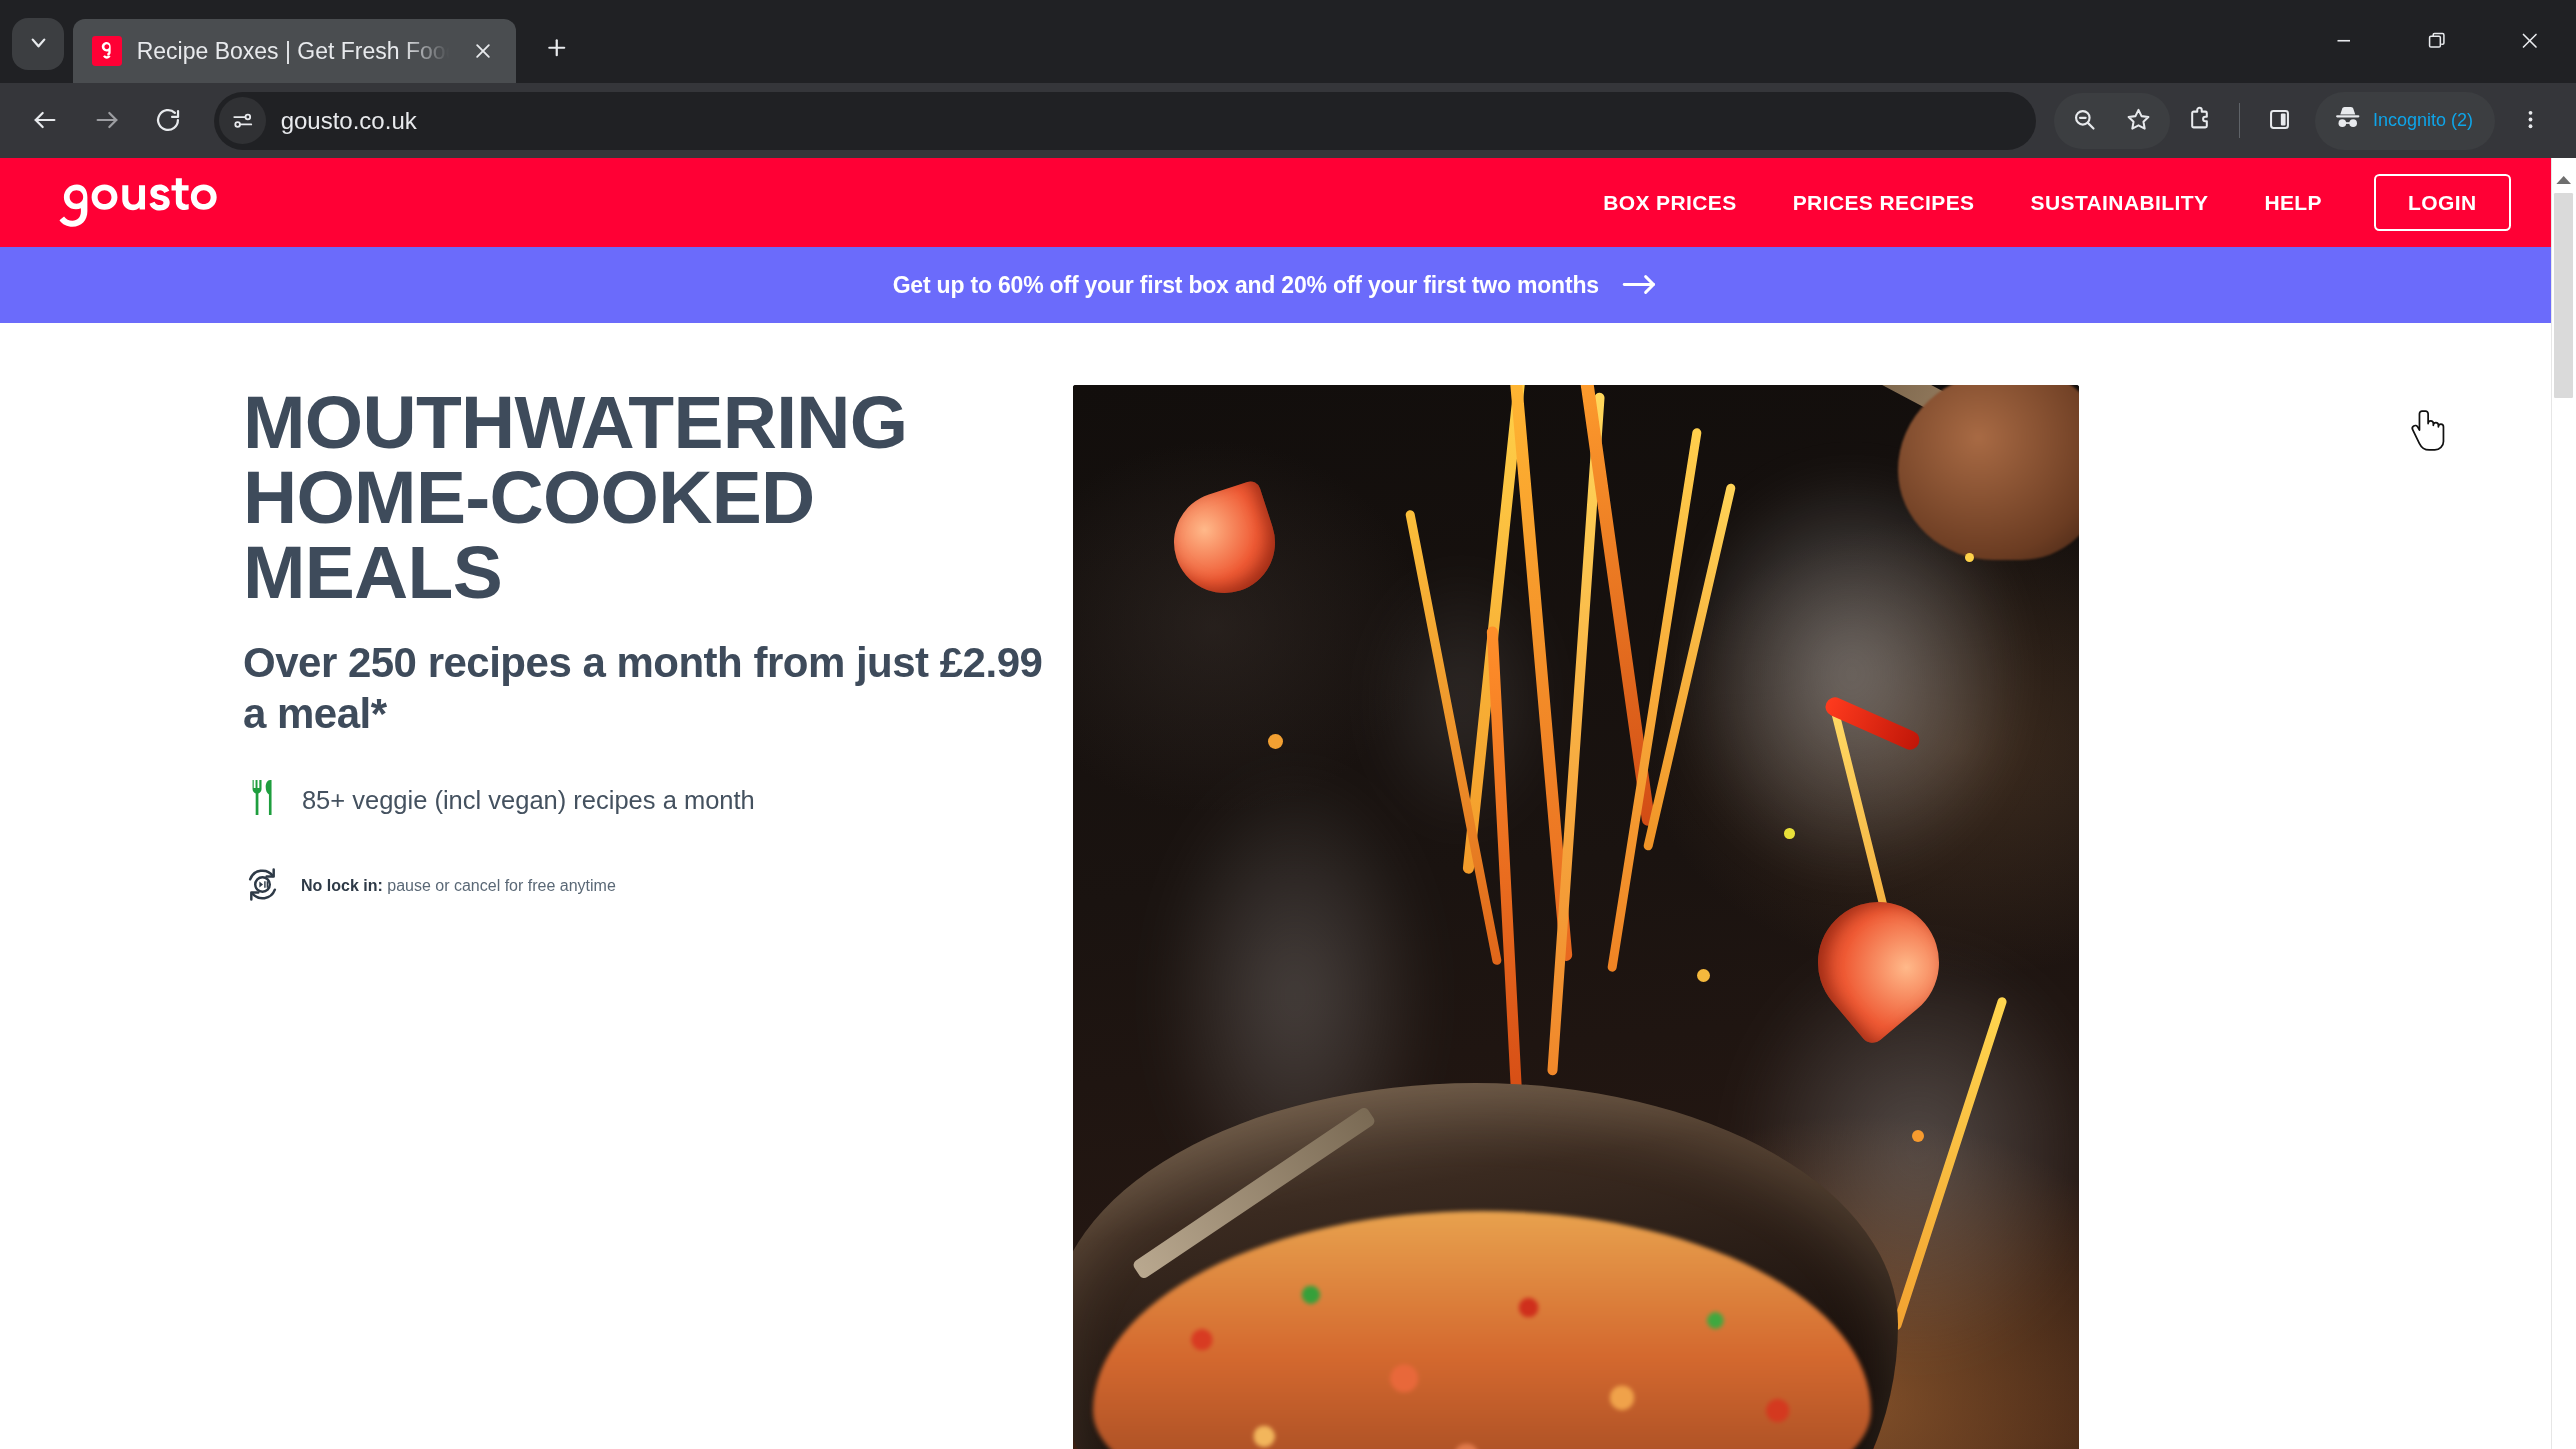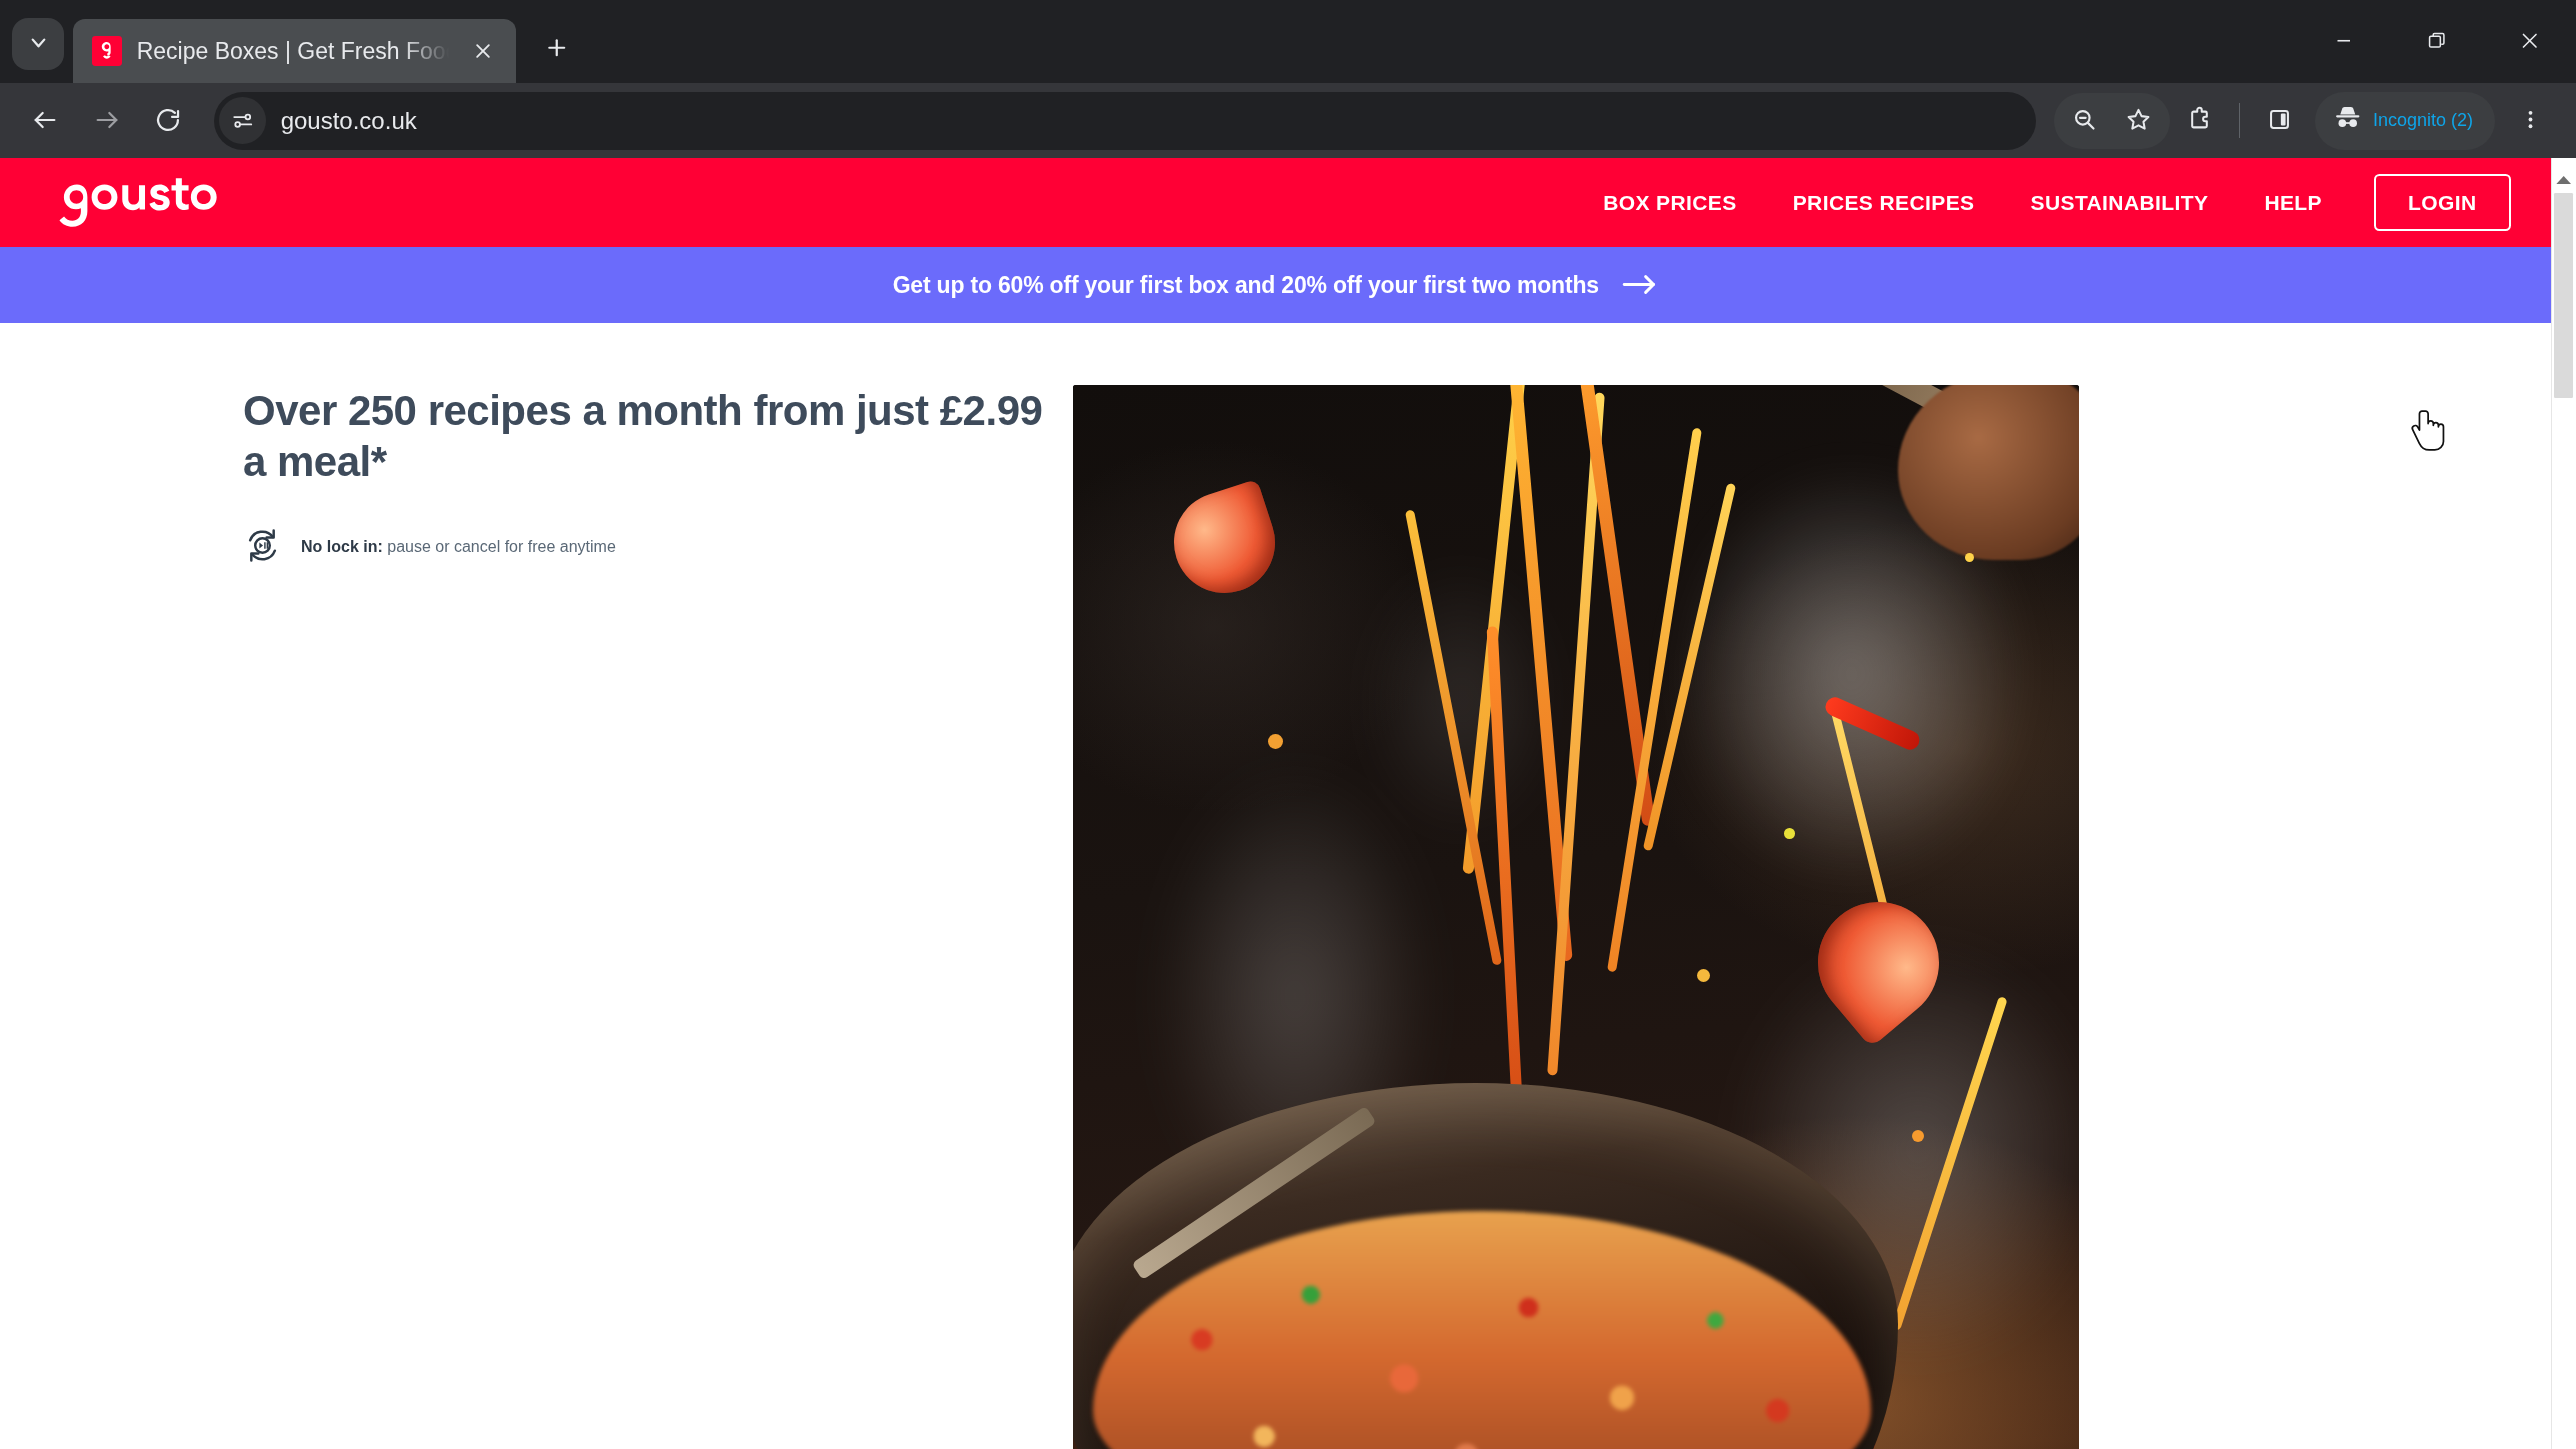--- a/index.html
+++ b/index.html
@@ -420,22 +420,32 @@
         <span>
           <svg viewBox="0 0 32 20" fill="none" stroke="#fff" stroke-width="2.6" stroke-linecap="round" stroke-linejoin="round">
             <line x1="2" y1="10" x2="28" y2="10"></line>
               <polyline points="21 3 28 10 21 17"></polyline>
           </svg>
         </span>
       </div>
 
       <div class="hero">
         <div class="hero-left">
+          <h1 class="hero-h1">MOUTHWATERING HOME-COOKED MEALS</h1>
           <h2 class="hero-h2">Over 250 recipes a month from just £2.99 a meal*</h2>
 
+          <div class="veg-row">
+            <span>
+              <svg viewBox="0 0 24 30" fill="#1e9e3e">
+                <path d="M3.2 1.5v7c0 1.6 1 2.9 2.4 3.4v16.6h2.1V11.9c1.4-.5 2.4-1.8 2.4-3.4v-7H8.4v6.2H7V1.5H5.5v6.2H4.1V1.5H3.2z"></path>
+                <path d="M16.6 1.5c-1.9 0-3.3 2.2-3.3 5.5 0 2.8 1 5 2.5 5.6v15.9h2V1.5h-1.2z"></path>
+              </svg>
+            </span>
+            <span>85+ veggie (incl vegan) recipes a month</span>
+          </div>
 
 
           <div class="lock-row">
             <span>
               <svg viewBox="0 0 30 30" fill="none" stroke="#2E3A47" stroke-width="1.9" stroke-linecap="round" stroke-linejoin="round">
                 <path d="M5.5 11A10 10 0 0 1 23 8.5"></path>
                   <polyline points="23.6 3.4 23.6 8.8 18.2 8.8"></polyline>
                 <path d="M24.5 19A10 10 0 0 1 7 21.5"></path>
                   <polyline points="6.4 26.6 6.4 21.2 11.8 21.2"></polyline>
                 <circle cx="15" cy="15" r="5.6"></circle>

